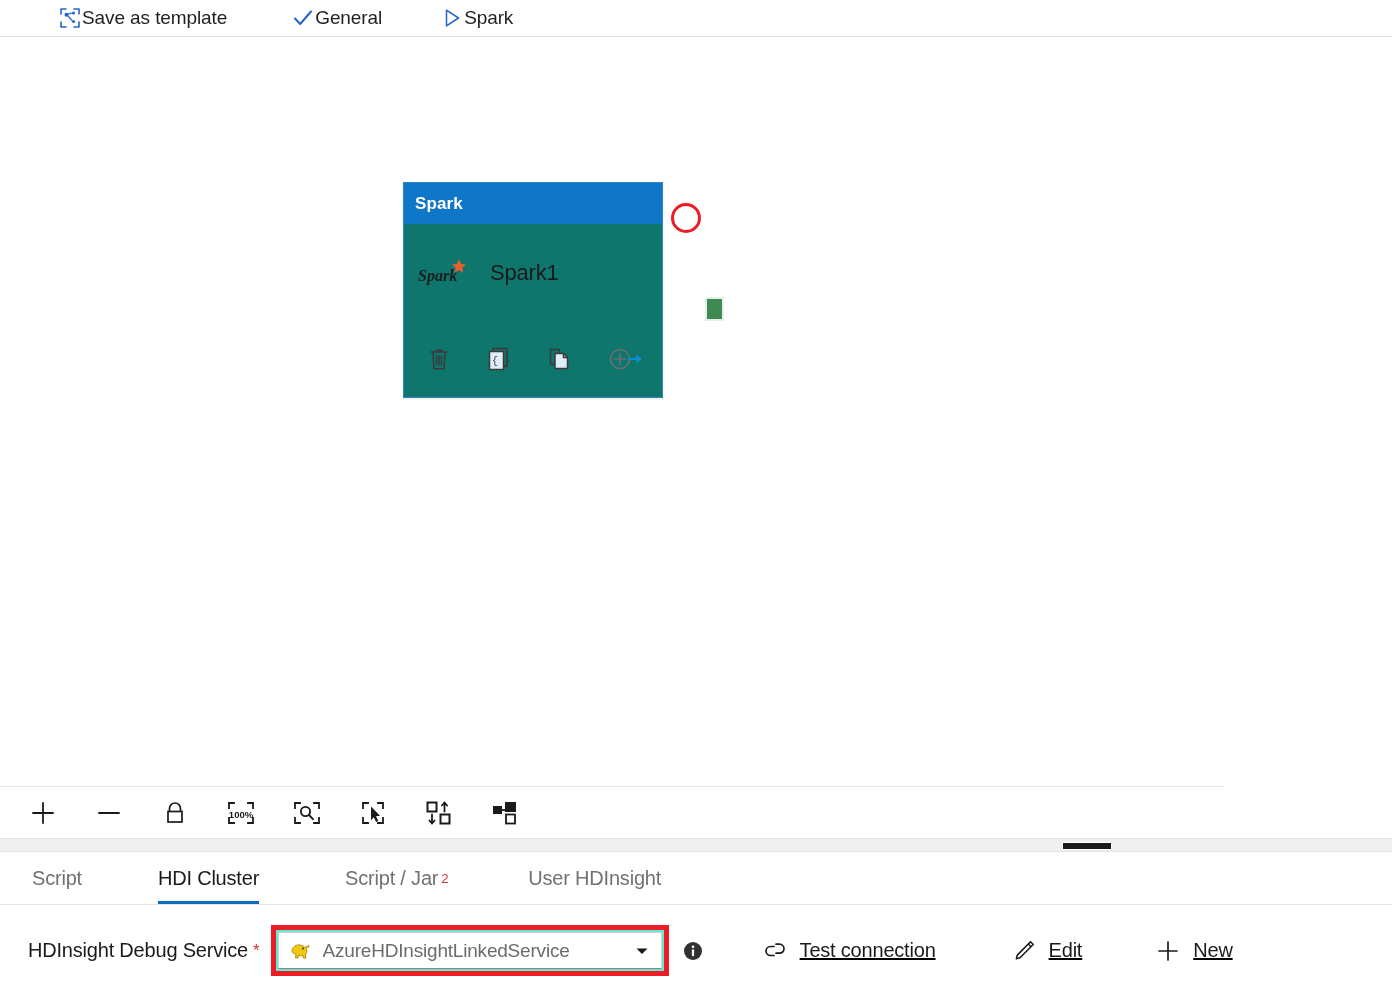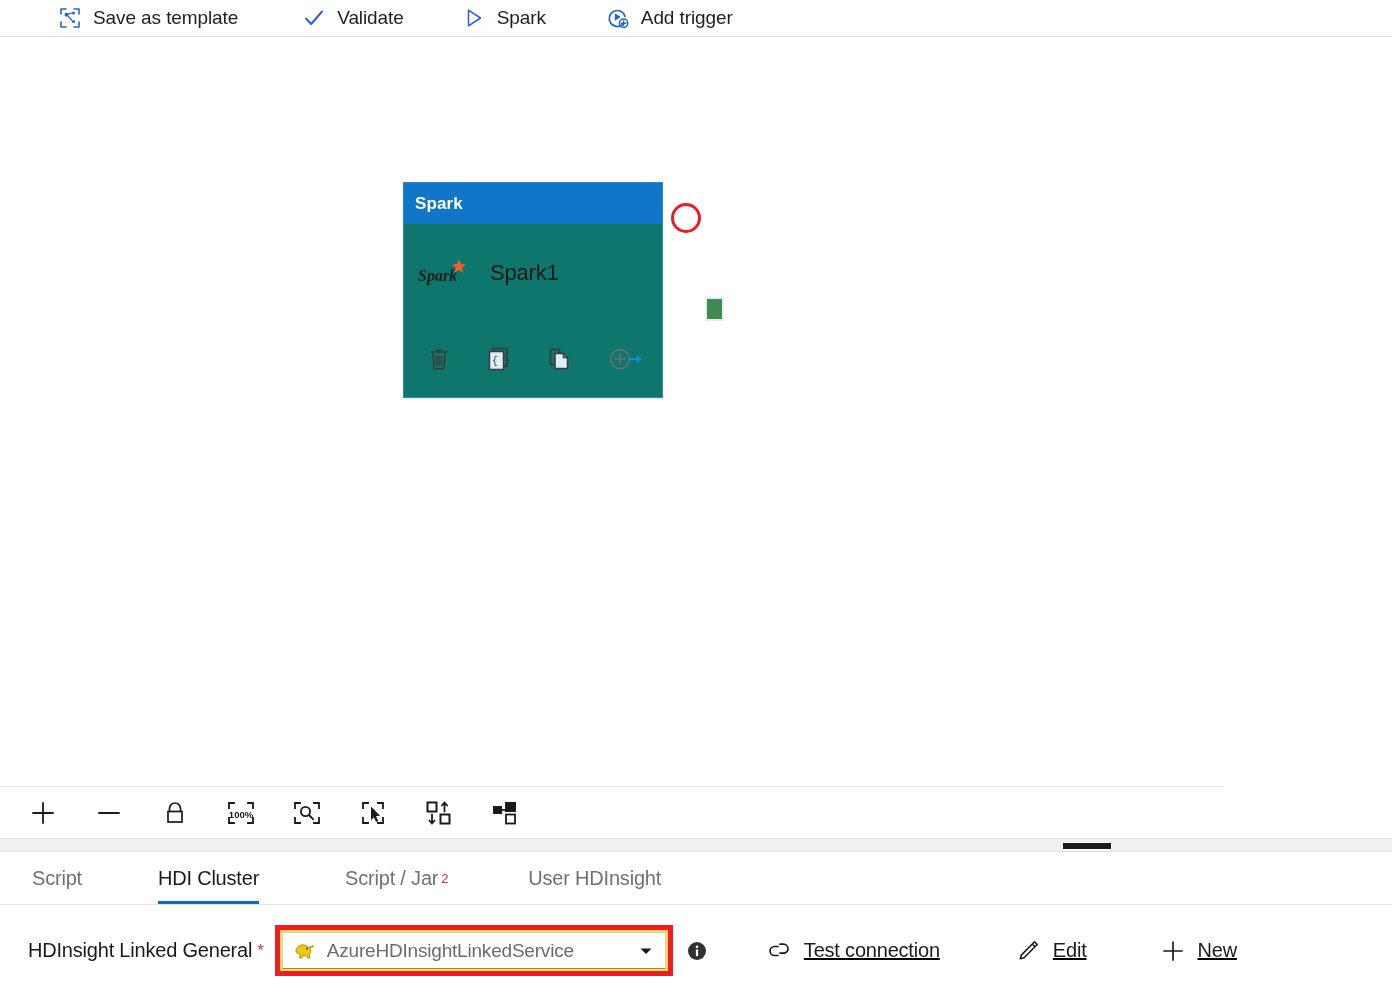--- a/index.html
+++ b/index.html
@@ -23,21 +23,20 @@
     left: 0; top: 0;
     width: 1392px; height: 37px;
     display: flex;
     align-items: center;
     background: #ffffff;
     border-bottom: 1px solid #e1e1e1;
   }
   .tb-item {
     display: flex;
     align-items: center;
-    gap: 11px;
     height: 37px;
     padding: 0 14px;
     cursor: pointer;
     user-select: none;
   }
   .tb-label {
     font-size: 19px;
     color: #201f1e;
     letter-spacing: -0.1px;
     white-space: nowrap;
@@ -237,21 +236,21 @@
   }
   .required-star {
     color: #d13438;
     font-size: 17px;
     margin-left: 5px;
   }
   .dropdown-highlight {
     margin-left: 11px;
     border: 5px solid #ee1c25;
     padding: 2px;
-    background: #fde047;
+    background: #5eead4;
     flex: none;
   }
   .dropdown {
     width: 384px; height: 37px;
     background: #ffffff;
     border: 1px solid #d0d0d0;
     border-bottom: 1px solid #8a8886;
     display: flex;
     align-items: center;
     padding: 0 8px 0 9px;
@@ -318,43 +317,32 @@
       </span>
       <span class="tb-label">Save as template</span>
     </div>
 
     <div class="tb-item" id="tb-validate">
       <span class="tb-icon">
         <svg width="24" height="24" viewBox="0 0 24 24">
           <path d="M4 12.5l5.2 5.5L20 5.5" stroke="#2564cf" stroke-width="2" fill="none" stroke-linecap="round" stroke-linejoin="round"></path>
         </svg>
       </span>
-      <span class="tb-label">Validate</span>
+      <span class="tb-label">General</span>
     </div>
 
     <div class="tb-item" id="tb-debug">
       <span class="tb-icon">
         <svg width="22" height="22" viewBox="0 0 22 22">
           <path d="M5.5 3.2L17.5 11 5.5 18.8z" stroke="#2564cf" stroke-width="1.5" fill="none" stroke-linejoin="round"></path>
         </svg>
       </span>
       <span class="tb-label">Spark</span>
     </div>
 
-    <div class="tb-item" id="tb-trigger">
-      <span class="tb-icon">
-        <svg width="24" height="24" viewBox="0 0 24 24">
-          <path d="M16.5 18.6A8 8 0 1 1 19 10.5" stroke="#2564cf" stroke-width="1.7" fill="none" stroke-linecap="round"></path>
-          <path d="M8.8 7.2l6 3.8-6 3.8z" fill="#2564cf"></path>
-          <circle cx="17.6" cy="17.2" r="4.2" fill="none" stroke="#2564cf" stroke-width="1.5"></circle>
-          <path d="M17.6 14.9v4.6M15.3 17.2h4.6" stroke="#2564cf" stroke-width="1.4" stroke-linecap="round"></path>
-        </svg>
-      </span>
-      <span class="tb-label">Add trigger</span>
-    </div>
   </div>
 
   <div class="canvas">
 
     <div class="annot-circle"></div>
 
     <div class="node">
       <div class="node-header">
         <span class="node-header-title">Spark</span>
       </div>
@@ -483,21 +471,21 @@
       <span>Script / Jar</span>
         <span class="tab-badge">2</span>
     </div>
     <div class="tab" id="tab-user">
       <span>User HDInsight</span>
     </div>
   </div>
 
   <div class="form-row">
 
-    <span class="field-label">HDInsight Linked General</span>
+    <span class="field-label">HDInsight Debug Service</span>
     <span class="required-star">*</span>
 
     <div class="dropdown-highlight">
       <div class="dropdown">
         <span class="dd-icon">
           <svg width="26" height="26" viewBox="0 0 26 26">
             <path d="M4 13c0-3.4 3.1-6.1 7-6.1 2.2 0 4.2.9 5.5 2.3l2.6-.6-.9 2.3c.4.7.6 1.4.6 2.2 0 1.3-.5 2.5-1.4 3.4l.5 3.6h-2.4l-.5-2.6c-.8.3-1.6.4-2.5.4-.7 0-1.4-.1-2-.3L9.9 20H7.5l.6-3.4C5.7 15.5 4 14.4 4 13z" fill="#f2c811" stroke="#a8860a" stroke-width="0.9" stroke-linejoin="round"></path>
             <circle cx="15" cy="10.5" r="0.95" fill="#3b2f05"></circle>
             <path d="M19.2 8.6l1.9-1.3-.3 2.1z" fill="#f2c811" stroke="#a8860a" stroke-width="0.8" stroke-linejoin="round"></path>
           </svg>

